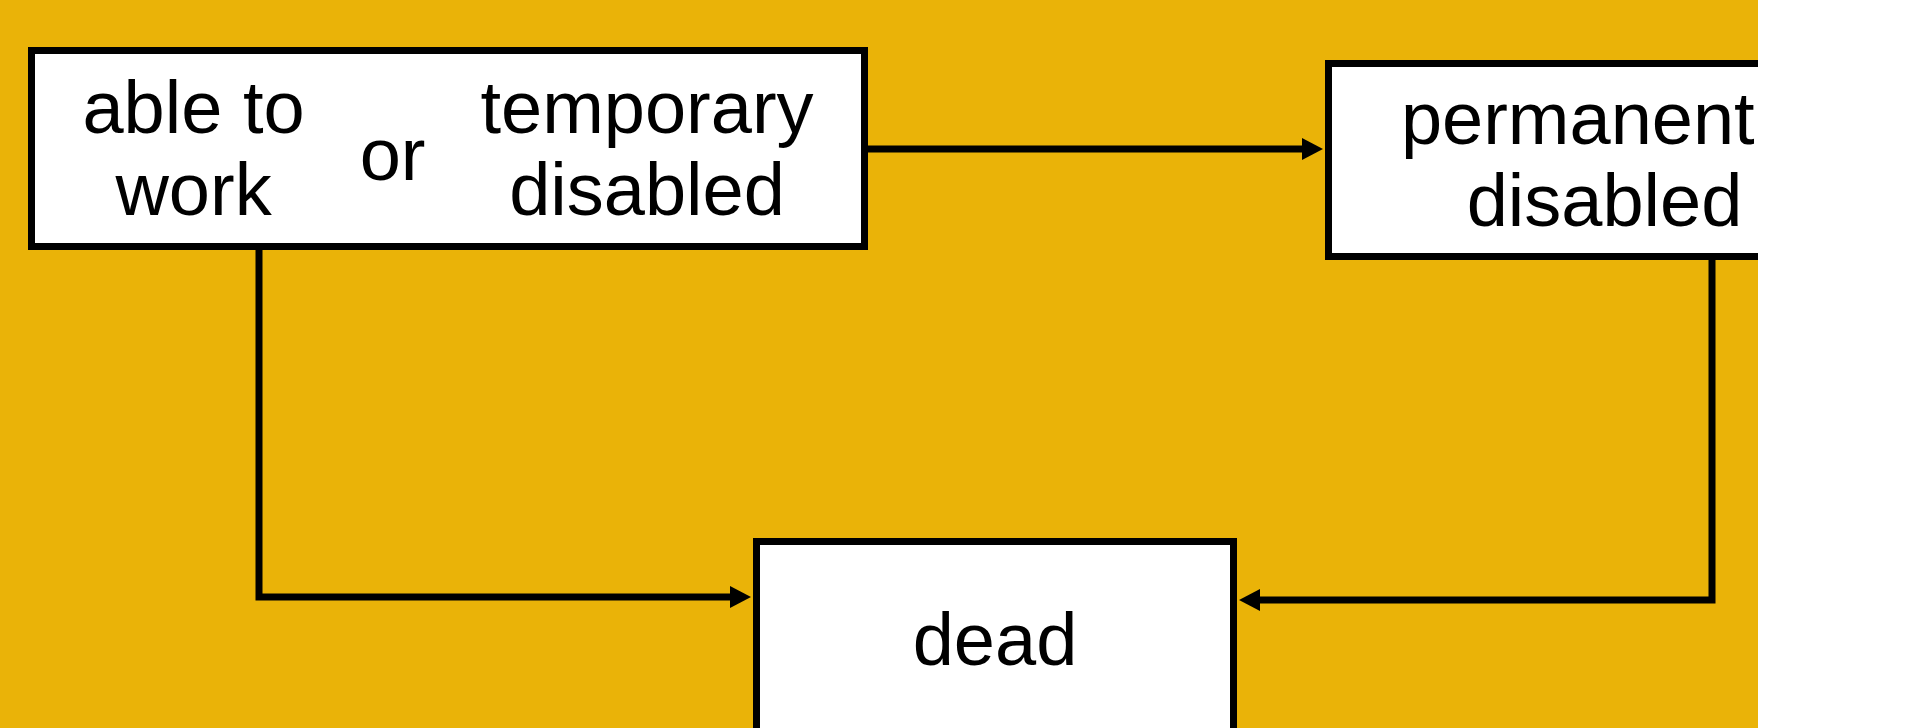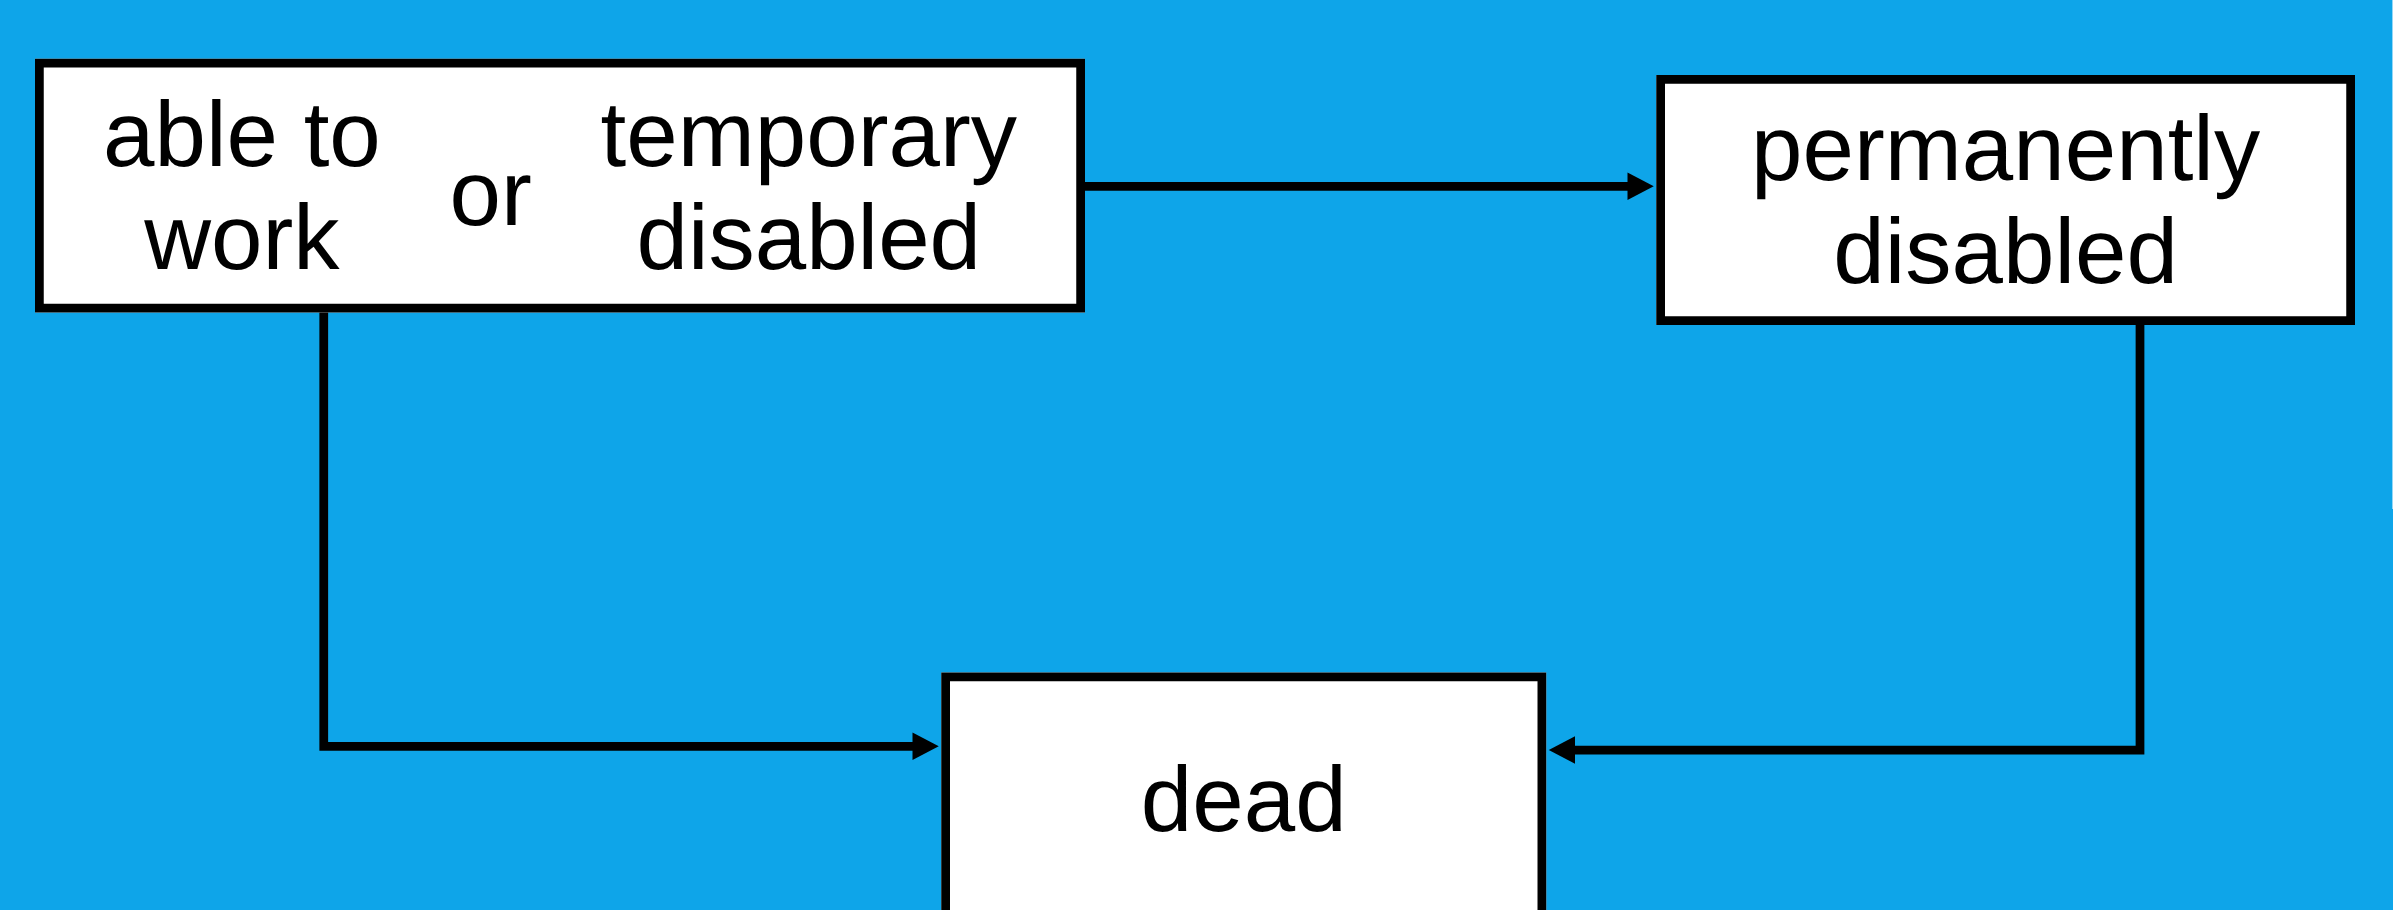--- a/index.html
+++ b/index.html
@@ -2,23 +2,23 @@
 <html><head>
 <meta charset="utf-8">
 <style>
   html, body {
     margin: 0;
     padding: 0;
     background: #ffffff;
   }
   .stage {
     position: relative;
-    width: 1914px;
+    width: 1758px;
     height: 728px;
-    background: #0ea5e9;
+    background: #eab308;
     overflow: hidden;
     font-family: "Liberation Sans", sans-serif;
     color: #000000;
   }
   .edges-layer {
     position: absolute;
     left: 0;
     top: 0;
     width: 1914px;
     height: 728px;

